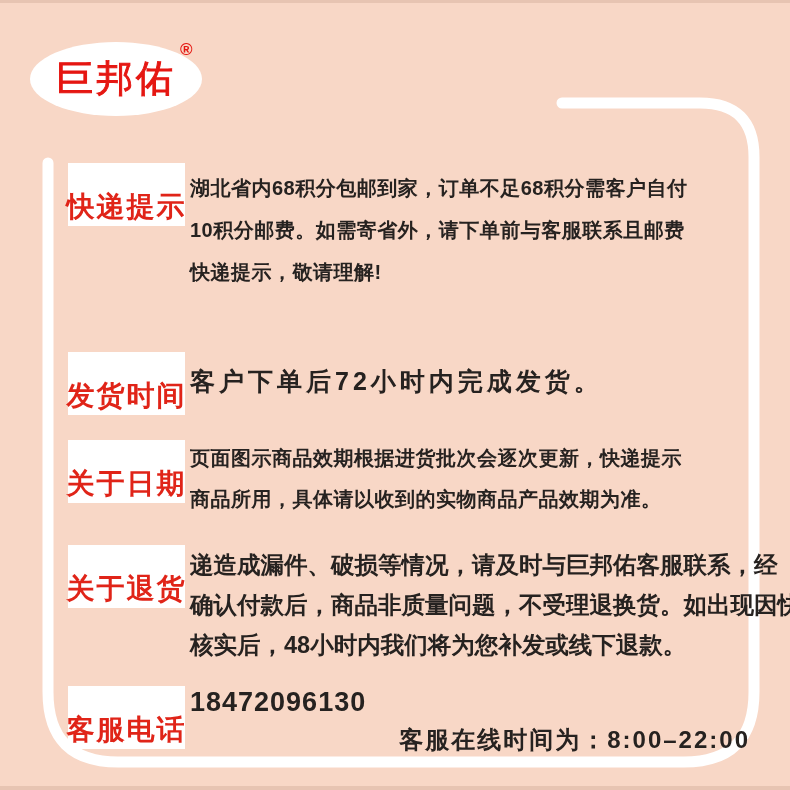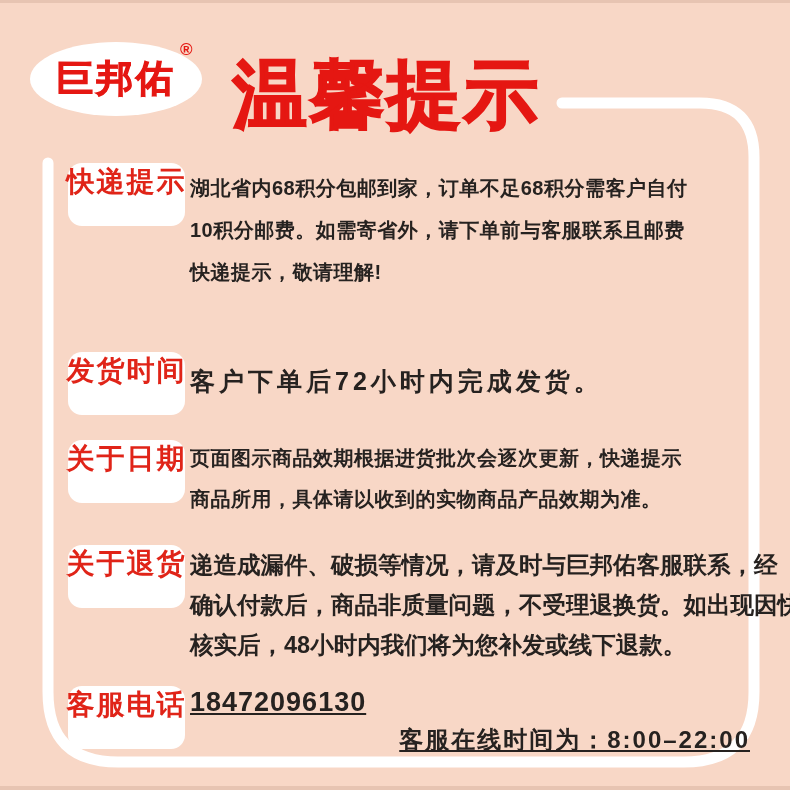--- a/index.html
+++ b/index.html
@@ -11,72 +11,71 @@
   .edge{position:absolute;left:0;width:790px;background:#d9b4a3;opacity:.55;}
   .edge.top{top:0;height:3px;}
   .edge.bottom{bottom:0;height:4px;}
   .frame{position:absolute;left:0;top:0;width:790px;height:790px;pointer-events:none;}
   .logo{
     position:absolute;left:30px;top:42px;width:172px;height:74px;
     background:#ffffff;border-radius:50%;
     display:flex;align-items:center;justify-content:center;
   }
   .logo span{
-    color:#e51712;font-size:37px;font-weight:bold;letter-spacing:3px;
+    color:#e51712;font-size:37px;font-weight:normal;letter-spacing:3px;
     -webkit-text-stroke:1px #e51712;
   }
   .regmark{
     position:absolute;left:180px;top:40px;
     color:#e51712;font-size:17px;font-weight:bold;
   }
   .title{
     position:absolute;left:233px;top:46px;width:330px;
     color:#e51712;font-size:74px;font-weight:800;letter-spacing:3px;
     -webkit-text-stroke:2px #e51712;white-space:nowrap;
   }
   .lbl{
     position:absolute;left:68px;width:117px;height:63px;
-    background:#ffffff;border-radius:14px;
-    display:flex;align-items:flex-start;justify-content:center;
+    background:#ffffff;border-radius:0;
+    display:flex;align-items:flex-end;justify-content:center;
   }
   .lbl span{
     color:#e02418;font-size:28px;font-weight:bold;letter-spacing:2px;
     white-space:nowrap;
   }
   .para{
     position:absolute;left:190px;width:560px;
     color:#262220;font-weight:bold;
   }
   .para .line{font-size:20px;line-height:42px;white-space:nowrap;letter-spacing:.5px;}
   .para.lh41 .line{line-height:41px;}
   .para.lh40 .line{line-height:40px;letter-spacing:0;}
   .para.fs23 .line{font-size:23.5px;}
   .para.spread .line{letter-spacing:4px;font-size:25px;}
-  .para.phone .line{line-height:37px;text-decoration:underline;}
+  .para.phone .line{line-height:37px;}
   .para.phone .line.num{font-size:27px;letter-spacing:1px;}
   .para.phone .line.hrs{font-size:24px;letter-spacing:2px;text-align:right;}
 </style>
 </head>
 <body>
 
 <div class="canvas">
 
   <div class="edge top"></div>
   <div class="edge bottom"></div>
 
   <svg class="frame" viewBox="0 0 790 790">
     <path d="M 562 103 H 700 Q 754 103 754 157 V 692 Q 754 762 684 762 H 118 Q 48 762 48 692 V 163" fill="none" stroke="#ffffff" stroke-width="11" stroke-linecap="round" stroke-linejoin="round"></path>
   </svg>
 
   <div class="logo">
     <span>巨邦佑</span>
   </div>
   <div class="regmark">®</div>
 
-  <div class="title">温馨提示</div>
 
   <div class="lbl" style="top:163px">
     <span>快递提示</span>
   </div>
   <div class="para" style="top:167px">
     <div class="line">湖北省内68积分包邮到家，订单不足68积分需客户自付</div>
     <div class="line">10积分邮费。如需寄省外，请下单前与客服联系且邮费</div>
     <div class="line">快递提示，敬请理解!</div>
   </div>
 

